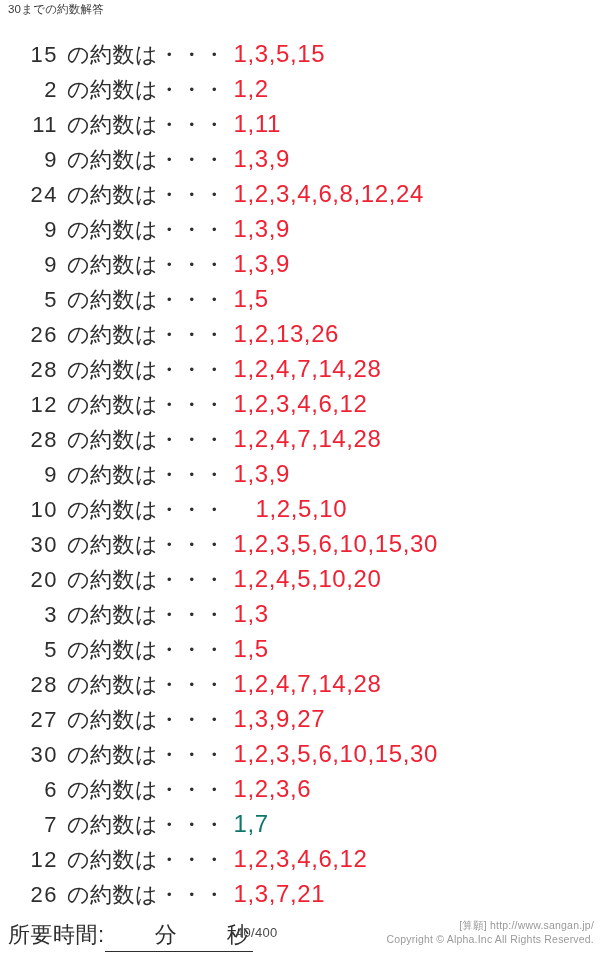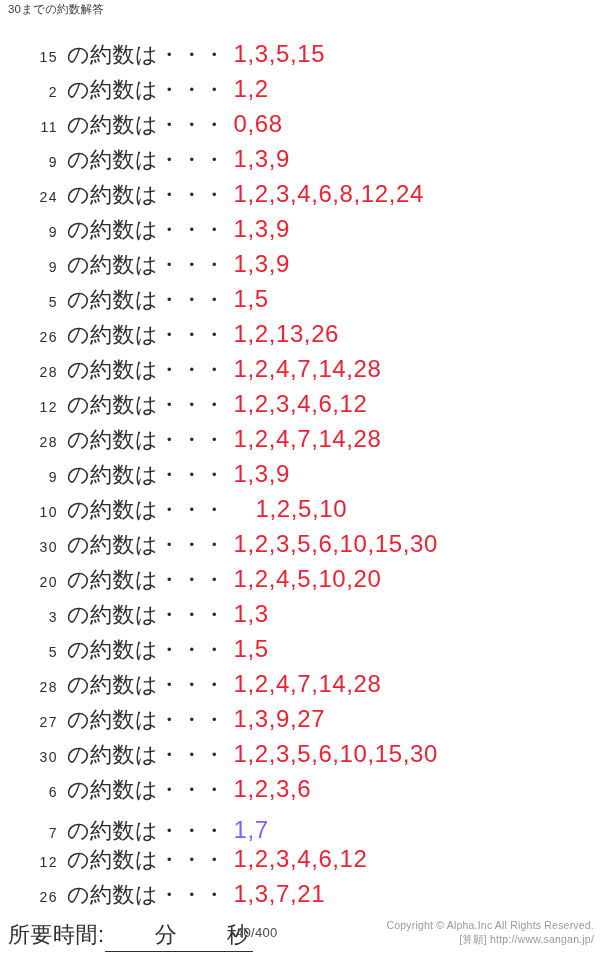--- a/index.html
+++ b/index.html
@@ -37,21 +37,21 @@
     height: 35px;
     line-height: 35px;
     white-space: nowrap;
     font-size: 19px;
     color: #2e2e2e;
   }
   .row-number {
     display: inline-block;
     width: 58px;
     text-align: right;
-    font-size: 14px;
+    font-size: 22px;
     letter-spacing: 1.5px;
     color: #2e2e2e;
   }
   .row-label {
     display: inline-block;
     padding-left: 9px;
     font-size: 22px;
     letter-spacing: 0.5px;
     color: #2e2e2e;
   }
@@ -108,47 +108,47 @@
   }
 </style>
 </head>
 <body>
 
 <div id="page-header">30までの約数解答</div>
 
 <div id="problem-list">
     <div class="problem-row"><span class="row-number">15</span><span class="row-label">の約数は・・・</span><span class="row-answer" style="color: rgb(239, 34, 51);">1,3,5,15</span></div>
     <div class="problem-row"><span class="row-number">2</span><span class="row-label">の約数は・・・</span><span class="row-answer" style="color: rgb(239, 34, 51);">1,2</span></div>
-    <div class="problem-row"><span class="row-number">11</span><span class="row-label">の約数は・・・</span><span class="row-answer" style="color: rgb(239, 34, 51);">0,68</span></div>
+    <div class="problem-row"><span class="row-number">11</span><span class="row-label">の約数は・・・</span><span class="row-answer" style="color: rgb(239, 34, 51);">1,11</span></div>
     <div class="problem-row"><span class="row-number">9</span><span class="row-label">の約数は・・・</span><span class="row-answer" style="color: rgb(239, 34, 51);">1,3,9</span></div>
     <div class="problem-row"><span class="row-number">24</span><span class="row-label">の約数は・・・</span><span class="row-answer" style="color: rgb(239, 34, 51);">1,2,3,4,6,8,12,24</span></div>
     <div class="problem-row"><span class="row-number">9</span><span class="row-label">の約数は・・・</span><span class="row-answer" style="color: rgb(239, 34, 51);">1,3,9</span></div>
     <div class="problem-row"><span class="row-number">9</span><span class="row-label">の約数は・・・</span><span class="row-answer" style="color: rgb(239, 34, 51);">1,3,9</span></div>
     <div class="problem-row"><span class="row-number">5</span><span class="row-label">の約数は・・・</span><span class="row-answer" style="color: rgb(239, 34, 51);">1,5</span></div>
     <div class="problem-row"><span class="row-number">26</span><span class="row-label">の約数は・・・</span><span class="row-answer" style="color: rgb(239, 34, 51);">1,2,13,26</span></div>
     <div class="problem-row"><span class="row-number">28</span><span class="row-label">の約数は・・・</span><span class="row-answer" style="color: rgb(239, 34, 51);">1,2,4,7,14,28</span></div>
     <div class="problem-row"><span class="row-number">12</span><span class="row-label">の約数は・・・</span><span class="row-answer" style="color: rgb(239, 34, 51);">1,2,3,4,6,12</span></div>
     <div class="problem-row"><span class="row-number">28</span><span class="row-label">の約数は・・・</span><span class="row-answer" style="color: rgb(239, 34, 51);">1,2,4,7,14,28</span></div>
     <div class="problem-row"><span class="row-number">9</span><span class="row-label">の約数は・・・</span><span class="row-answer" style="color: rgb(239, 34, 51);">1,3,9</span></div>
     <div class="problem-row"><span class="row-number">10</span><span class="row-label">の約数は・・・</span><span class="row-answer" style="color: rgb(239, 34, 51); margin-left: 22px;">1,2,5,10</span></div>
     <div class="problem-row"><span class="row-number">30</span><span class="row-label">の約数は・・・</span><span class="row-answer" style="color: rgb(239, 34, 51);">1,2,3,5,6,10,15,30</span></div>
     <div class="problem-row"><span class="row-number">20</span><span class="row-label">の約数は・・・</span><span class="row-answer" style="color: rgb(239, 34, 51);">1,2,4,5,10,20</span></div>
     <div class="problem-row"><span class="row-number">3</span><span class="row-label">の約数は・・・</span><span class="row-answer" style="color: rgb(239, 34, 51);">1,3</span></div>
     <div class="problem-row"><span class="row-number">5</span><span class="row-label">の約数は・・・</span><span class="row-answer" style="color: rgb(239, 34, 51);">1,5</span></div>
     <div class="problem-row"><span class="row-number">28</span><span class="row-label">の約数は・・・</span><span class="row-answer" style="color: rgb(239, 34, 51);">1,2,4,7,14,28</span></div>
     <div class="problem-row"><span class="row-number">27</span><span class="row-label">の約数は・・・</span><span class="row-answer" style="color: rgb(239, 34, 51);">1,3,9,27</span></div>
     <div class="problem-row"><span class="row-number">30</span><span class="row-label">の約数は・・・</span><span class="row-answer" style="color: rgb(239, 34, 51);">1,2,3,5,6,10,15,30</span></div>
     <div class="problem-row"><span class="row-number">6</span><span class="row-label">の約数は・・・</span><span class="row-answer" style="color: rgb(239, 34, 51);">1,2,3,6</span></div>
-    <div class="problem-row"><span class="row-number">7</span><span class="row-label">の約数は・・・</span><span class="row-answer" style="color: #8b5cf6; margin-top: 6px;">1,7</span></div>
+    <div class="problem-row"><span class="row-number">7</span><span class="row-label">の約数は・・・</span><span class="row-answer" style="color: #0f766e;">1,7</span></div>
     <div class="problem-row"><span class="row-number">12</span><span class="row-label">の約数は・・・</span><span class="row-answer" style="color: rgb(239, 34, 51);">1,2,3,4,6,12</span></div>
     <div class="problem-row"><span class="row-number">26</span><span class="row-label">の約数は・・・</span><span class="row-answer" style="color: rgb(239, 34, 51);">1,3,7,21</span></div>
   </div>
 
 <div id="page-footer">
   <div id="time-field">
     <span id="time-field-label">所要時間:</span><span id="time-blank">　　分　　秒</span>
   </div>
   <div id="page-counter">40/400</div>
   <div id="copyright-block" style="color: rgb(154, 154, 154);">
+    <div>[算願] http://www.sangan.jp/</div>
     <div>Copyright ©  Alpha.Inc All Rights Reserved.</div>
-    <div>[算願] http://www.sangan.jp/</div>
   </div>
 </div>
 
 </body></html>

